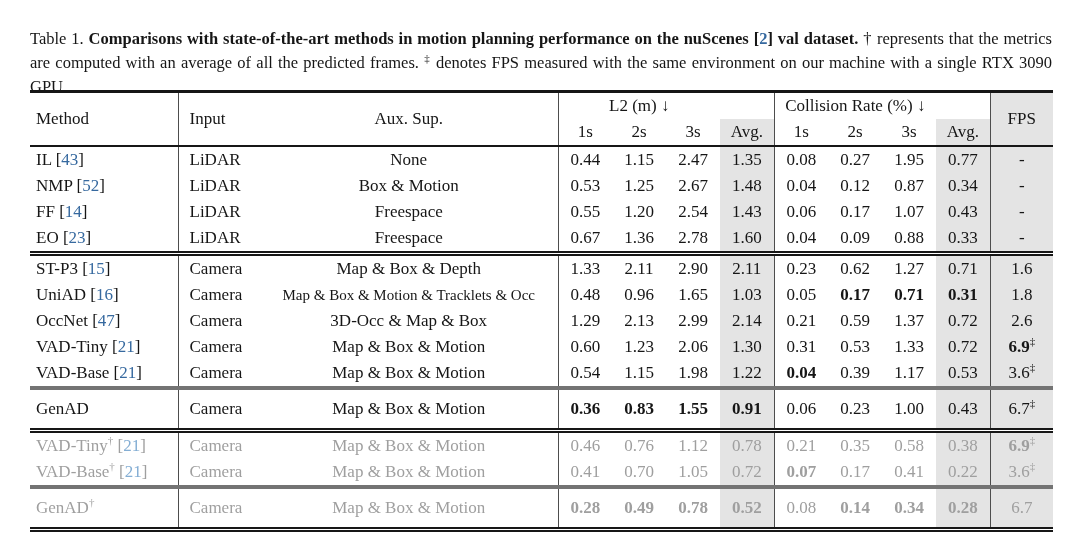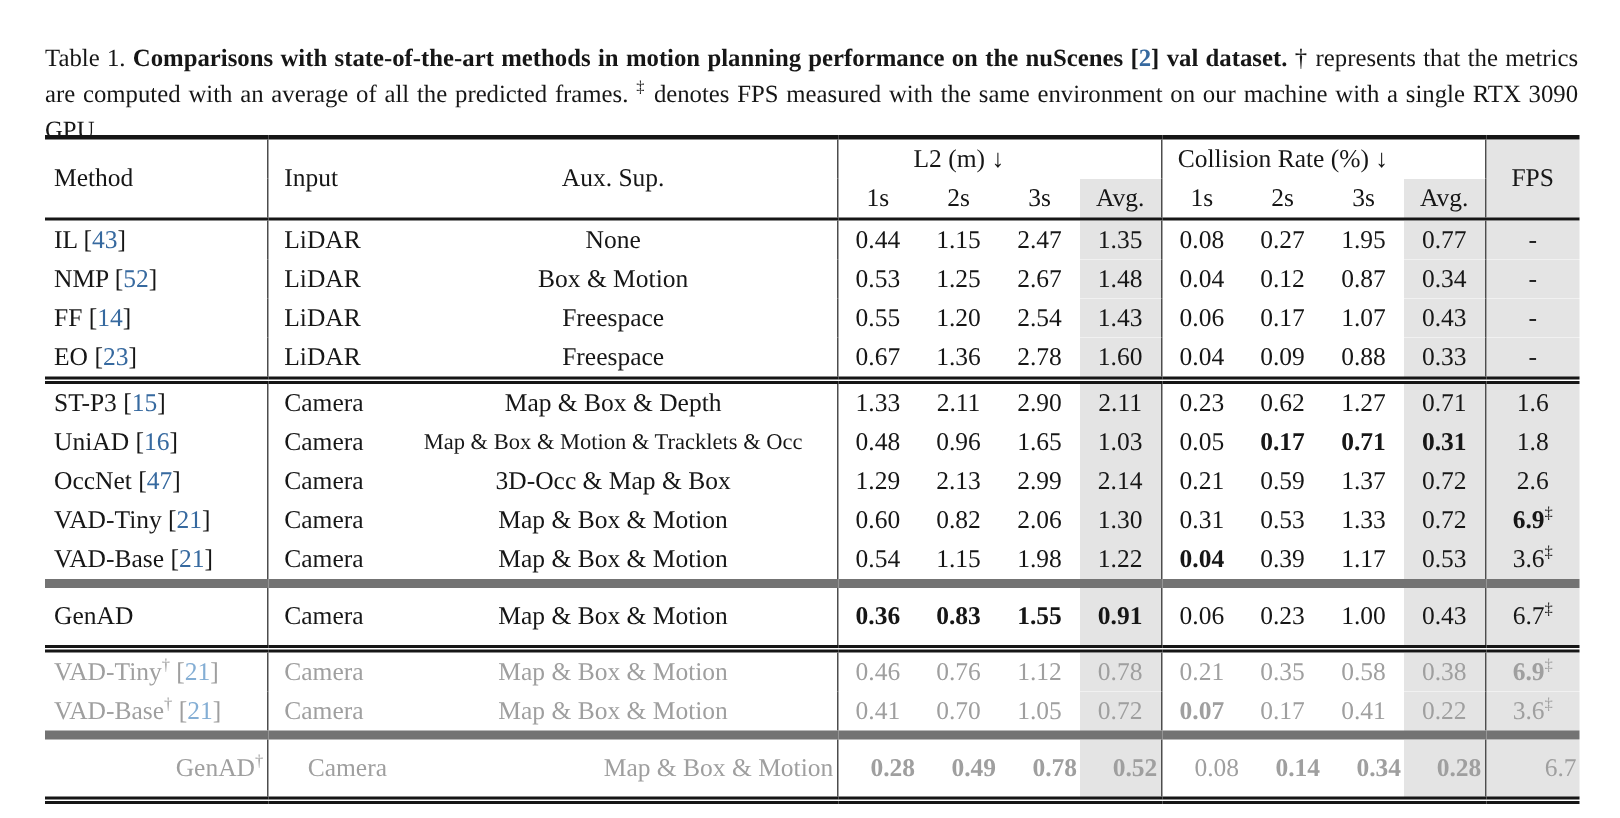--- a/index.html
+++ b/index.html
@@ -10,22 +10,22 @@
   .cite{color:#36699f;}
   .caption sup{font-size:11px;}
   table.tbl{position:absolute;left:30px;top:90px;width:1023px;border-collapse:collapse;
     table-layout:fixed;font-size:17px;}
   th,td{padding:3px 2px;line-height:20px;font-weight:400;text-align:center;overflow:hidden;
     white-space:nowrap;}
   
   thead tr:first-child th{border-top:3px solid #161616;}
   thead tr.sub th, thead th.span2{border-bottom:2px solid #161616;}
   tbody.bt-double > tr:first-child > td{border-top:5px double #161616;}
-  tbody.bt-single > tr:first-child > td{border-top:6px solid #737373;}
-  tbody.bb-double > tr:last-child > td{border-bottom:5px double #161616;text-align:right;}
+  tbody.bt-single > tr:first-child > td{border-top:4px solid #737373;}
+  tbody.bb-double > tr:last-child > td{border-bottom:5px double #161616;}
   
   .vl{border-left:1px solid #4d4d4d;}
   
   .shade{background:#e4e4e4;}
   
   td.method, th.method-h{text-align:left;padding-left:6px;}
   td.input, th.input-h{text-align:left;padding-left:11px;margin-left:17px;}
   td.aux.small{font-size:15px;}
   sup{font-size:11px;line-height:0;}
   .b{font-weight:700;}
@@ -180,21 +180,21 @@
         <td class="num"><span class="">0.59</span></td>
         <td class="num"><span class="">1.37</span></td>
         <td class="num shade"><span class="">0.72</span></td>
         <td class="num shade vl"><span class="">2.6</span></td>
       </tr>
       <tr>
         <td class="method"><span>VAD-Tiny</span> [<span class="cite">21</span>]</td>
         <td class="input vl">Camera</td>
         <td class="aux">Map &amp; Box &amp; Motion</td>
         <td class="num vl"><span class="">0.60</span></td>
-        <td class="num"><span class="">0.82</span></td>
+        <td class="num"><span class="">1.23</span></td>
         <td class="num"><span class="">2.06</span></td>
         <td class="num shade"><span class="">1.30</span></td>
         <td class="num vl"><span class="">0.31</span></td>
         <td class="num"><span class="">0.53</span></td>
         <td class="num"><span class="">1.33</span></td>
         <td class="num shade"><span class="">0.72</span></td>
         <td class="num shade vl"><span class="b ">6.9</span><sup>‡</sup></td>
       </tr>
       <tr>
         <td class="method"><span>VAD-Base</span> [<span class="cite">21</span>]</td>

